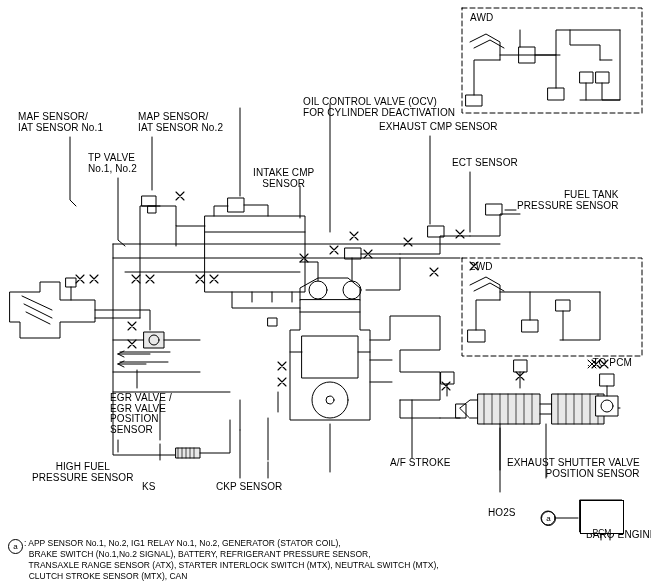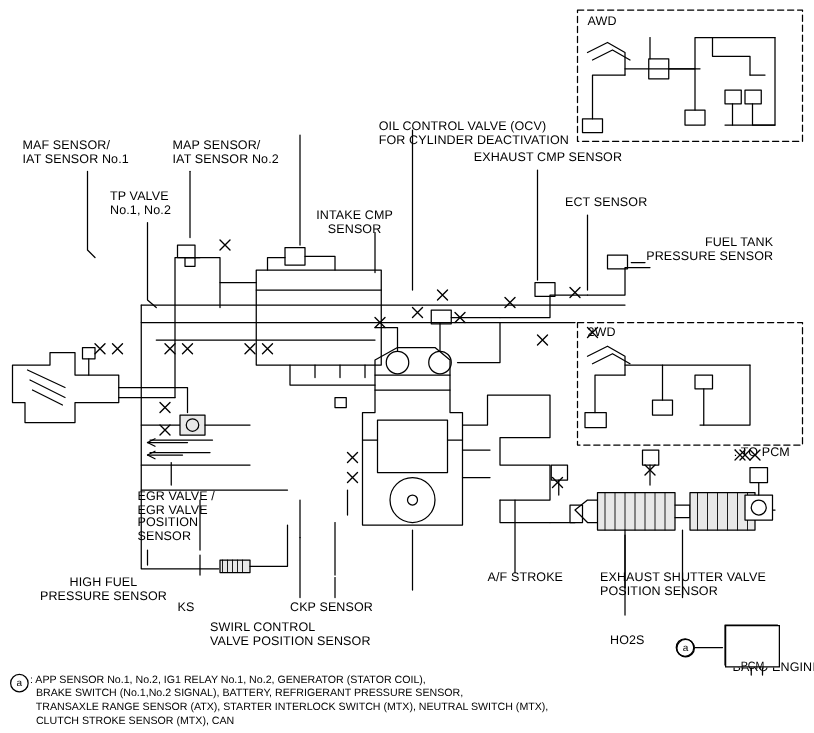--- a/index.html
+++ b/index.html
@@ -239,25 +239,23 @@
   <div class="lbl" style="left:470px; top:262px;">2WD</div>
   <div class="lbl" style="left:587px; top:358px;">: TO PCM</div>
 
   <div class="lbl" style="left:82px; top:393px;margin-left:28px;">EGR VALVE /
 EGR VALVE
 POSITION
 SENSOR</div>
   <div class="lbl" style="left:32px; top:462px;text-align:center;">HIGH FUEL
 PRESSURE SENSOR</div>
   <div class="lbl" style="left:142px; top:482px;">KS</div>
-  <div class="lbl" style="left:168px; top:498px;">SWIRL CONTROL
-VALVE POSITION SENSOR</div>
-  <div class="lbl" style="left:232px; top:482px;text-align:center;">CKP SENSOR</div>
+  <div class="lbl" style="left:216px; top:482px;text-align:center;">CKP SENSOR</div>
   <div class="lbl" style="left:390px; top:458px;">A/F STROKE</div>
-  <div class="lbl" style="left:480px; top:458px;">EXHAUST SHUTTER VALVE
+  <div class="lbl" style="left:507px; top:458px;text-align:right;">EXHAUST SHUTTER VALVE
 POSITION SENSOR</div>
   <div class="lbl" style="left:488px; top:508px;">HO2S</div>
   <div class="lbl" style="left:586px; top:530px;">BARO ENGINE</div>
 
   <div class="pcmbox" style="left:580px; top:500px; width:42px; height:32px;">
     <span style="margin-top:26px;">PCM</span>
   </div>
 
   <div class="circ-a" style="left:541px; top:511px;">a</div>
 

